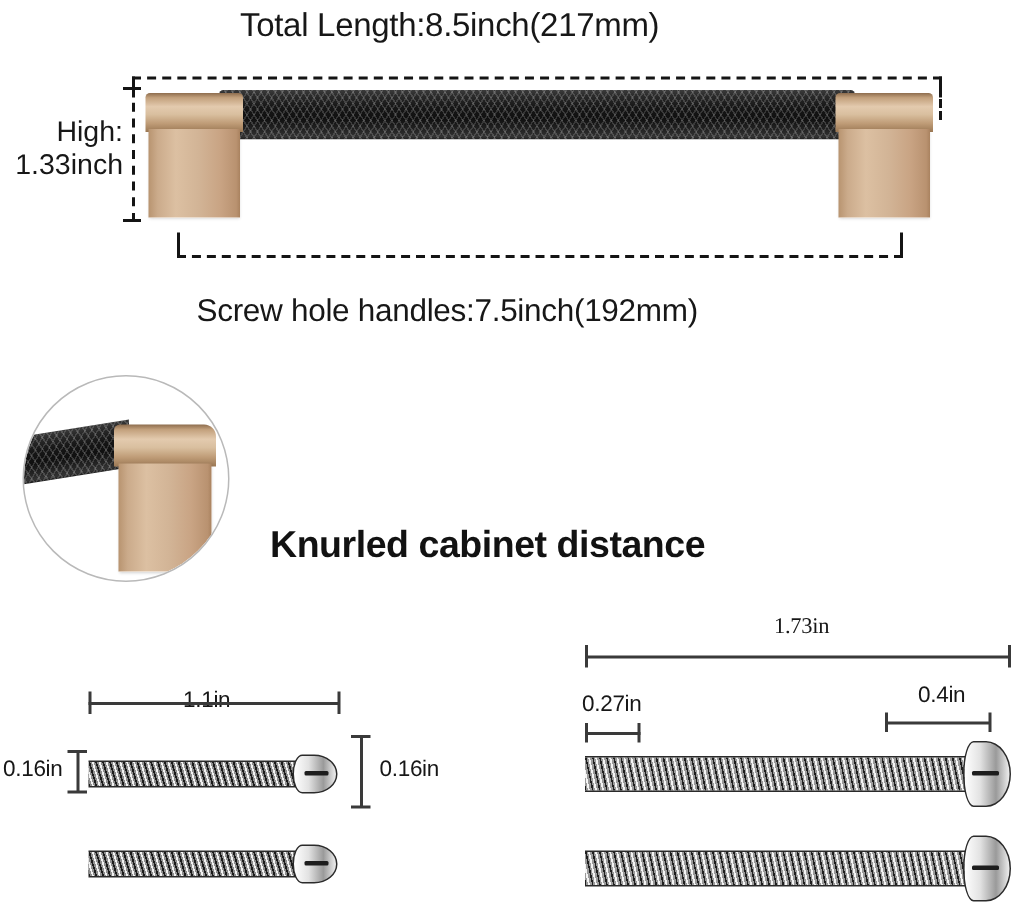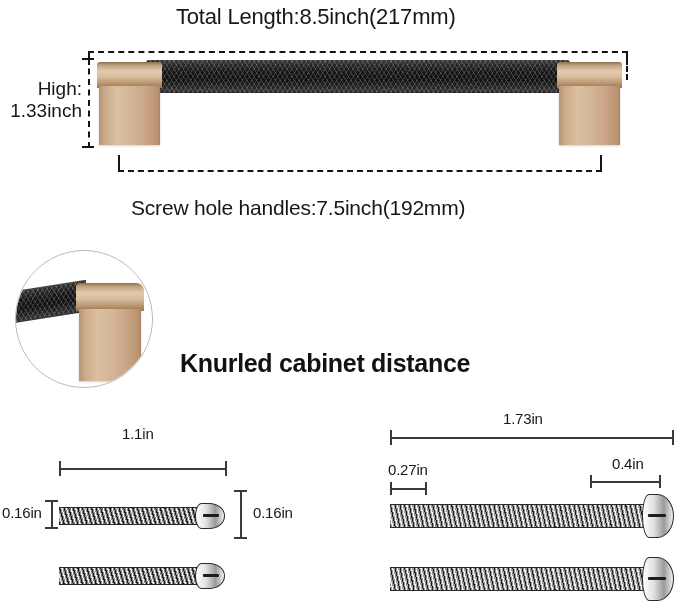--- a/index.html
+++ b/index.html
@@ -87,21 +87,21 @@
     border:1px solid #2b2b2b;
     border-radius:22% 52% 52% 22% / 50% 50% 50% 50%;
   }
   .screw-slot{background:#1d1d1d;border-radius:1px;}
 </style>
 </head>
 <body>
 
 <div class="stage">
 
-  <div class="abs title" style="left:176px;top:4px;text-align:center;">Total Length:8.5inch(217mm)</div>
+  <div class="abs title" style="left:160px;top:4px;text-align:center;">Total Length:8.5inch(217mm)</div>
 
   <div class="abs" style="left:0;top:78px;width:82px;">
     <div class="sidelabel">High:</div>
     <div class="sidelabel">1.33inch</div>
   </div>
 
   <div class="abs dash-h" style="left:88px;top:51px;width:540px;"></div>
 
   <div class="abs tick-v" style="left:88px;top:51px;height:14px;"></div>
   <div class="abs tick-v" style="left:626px;top:51px;height:14px;"></div>
@@ -138,21 +138,21 @@
 
       <div class="abs" style="left:60px;top:32px;width:68px;height:98px;">
         <div class="abs post-collar" style="left:0;top:0;width:68px;height:28px;border-radius:4px 8px 0 0;"></div>
         <div class="abs post" style="left:3px;top:26px;width:62px;height:72px;"></div>
       </div>
     </div>
   </div>
 
   <div class="abs headline" style="left:180px;top:349px;">Knurled cabinet distance</div>
 
-  <div class="abs dimtext" style="left:122px;top:425px;">1.1in</div>
+  <div class="abs dimtext" style="left:122px;top:458px;">1.1in</div>
   <div class="abs tick-h" style="left:59px;top:468px;width:167px;height:1.5px;background:#3a3a3a;"></div>
   <div class="abs tick-v" style="left:59px;top:461px;height:15px;width:1.5px;background:#3a3a3a;"></div>
   <div class="abs tick-v" style="left:225px;top:461px;height:15px;width:1.5px;background:#3a3a3a;"></div>
 
   <div class="abs dimtext" style="left:2px;top:504px;">0.16in</div>
   <div class="abs tick-v" style="left:51px;top:500px;height:28px;width:1.5px;background:#3a3a3a;"></div>
   <div class="abs tick-h" style="left:45px;top:500px;width:13px;height:1.5px;background:#3a3a3a;"></div>
   <div class="abs tick-h" style="left:45px;top:527px;width:13px;height:1.5px;background:#3a3a3a;"></div>
 
   <div class="abs dimtext" style="left:253px;top:504px;">0.16in</div>
@@ -165,21 +165,21 @@
     <div class="abs screw-head" style="left:136px;top:0;width:28px;height:24px;"></div>
     <div class="abs screw-slot" style="left:144px;top:11px;width:16px;height:2.5px;"></div>
   </div>
 
   <div class="abs" style="left:59px;top:563px;width:168px;height:24px;">
     <div class="abs screw-shaft" style="left:0;top:4px;width:140px;height:16px;"></div>
     <div class="abs screw-head" style="left:136px;top:0;width:28px;height:24px;"></div>
     <div class="abs screw-slot" style="left:144px;top:11px;width:16px;height:2.5px;"></div>
   </div>
 
-  <div class="abs dimtext" style="left:503px;top:410px;">1.73in</div>
+  <div class="abs dimtext" style="left:516px;top:410px;font-family:Liberation Serif, serif;">1.73in</div>
   <div class="abs tick-h" style="left:390px;top:437px;width:283px;height:1.5px;background:#3a3a3a;"></div>
   <div class="abs tick-v" style="left:390px;top:430px;height:15px;width:1.5px;background:#3a3a3a;"></div>
   <div class="abs tick-v" style="left:672px;top:430px;height:15px;width:1.5px;background:#3a3a3a;"></div>
 
   <div class="abs dimtext" style="left:388px;top:461px;">0.27in</div>
   <div class="abs tick-h" style="left:390px;top:488px;width:37px;height:1.5px;background:#3a3a3a;"></div>
   <div class="abs tick-v" style="left:390px;top:482px;height:13px;width:1.5px;background:#3a3a3a;"></div>
   <div class="abs tick-v" style="left:425px;top:482px;height:13px;width:1.5px;background:#3a3a3a;"></div>
 
   <div class="abs dimtext" style="left:612px;top:455px;">0.4in</div>

